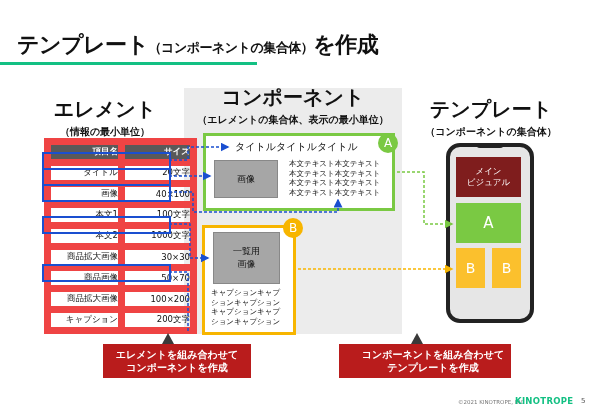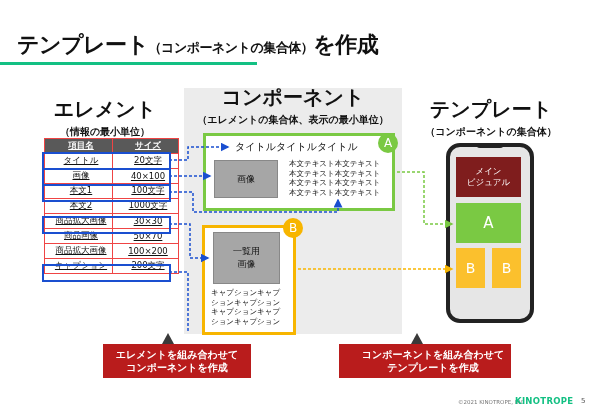--- a/index.html
+++ b/index.html
@@ -6,21 +6,21 @@
   body { width:600px; height:415px; position:relative; background:#fff; font-family:"DejaVu Sans", sans-serif; overflow:hidden; color:#111; }
   .abs { position:absolute; }
   .title { left:17px; top:30px; font-weight:bold; font-size:22px; letter-spacing:-0.5px; white-space:nowrap; }
   .title .sub { font-size:13px; font-weight:bold; }
   .title-bar { left:0; top:62px; width:257px; height:3px; background:#13c083; }
   .col-head { text-align:center; font-weight:bold; }
   .col-head .h { font-size:20px; }
   .col-head .s { font-size:10px; margin-top:2px; }
   .panel { left:184px; top:88px; width:218px; height:246px; background:#ececec; }
   table.el { position:absolute; left:44px; top:138px; border-collapse:collapse; font-size:8.5px; }
-  table.el td, table.el th { border:1px solid #ef4444; height:14px; padding:0 0 0 5px; text-align:center;text-decoration:underline; }
+  table.el td, table.el th { border:7px solid #ef4444; height:14px; padding:0 0 0 5px; text-align:right; }
   table.el th { background:#595959; color:#fff; font-weight:bold; }
   table.el td.c1, table.el th.c1 { width:62px; }
   table.el td.c2, table.el th.c2 { width:60px; }
   .hl { position:absolute; left:42px; width:125px; height:14px; border:2px solid #1a4fd0; box-sizing:content-box; }
   .comp-a { left:203px; top:133px; width:186px; height:72px; border:3px solid #7ac943; background:#fff; }
   .comp-b { left:202px; top:225px; width:88px; height:104px; border:3px solid #f7b500; background:#fff; }
   .img-box { background:#a6a6a6; border:1px solid #888; display:flex; align-items:center; justify-content:center; font-size:9px; text-align:center; }
   .badge { width:20px; height:20px; border-radius:50%; color:#fff; font-size:12px; display:flex; align-items:center; justify-content:center; }
   .body-text { font-size:7.5px; line-height:9.5px; white-space:pre; }
   .phone { left:446px; top:143px; width:80px; height:172px; border:4px solid #222; border-radius:14px; background:#e6e6e6; }

